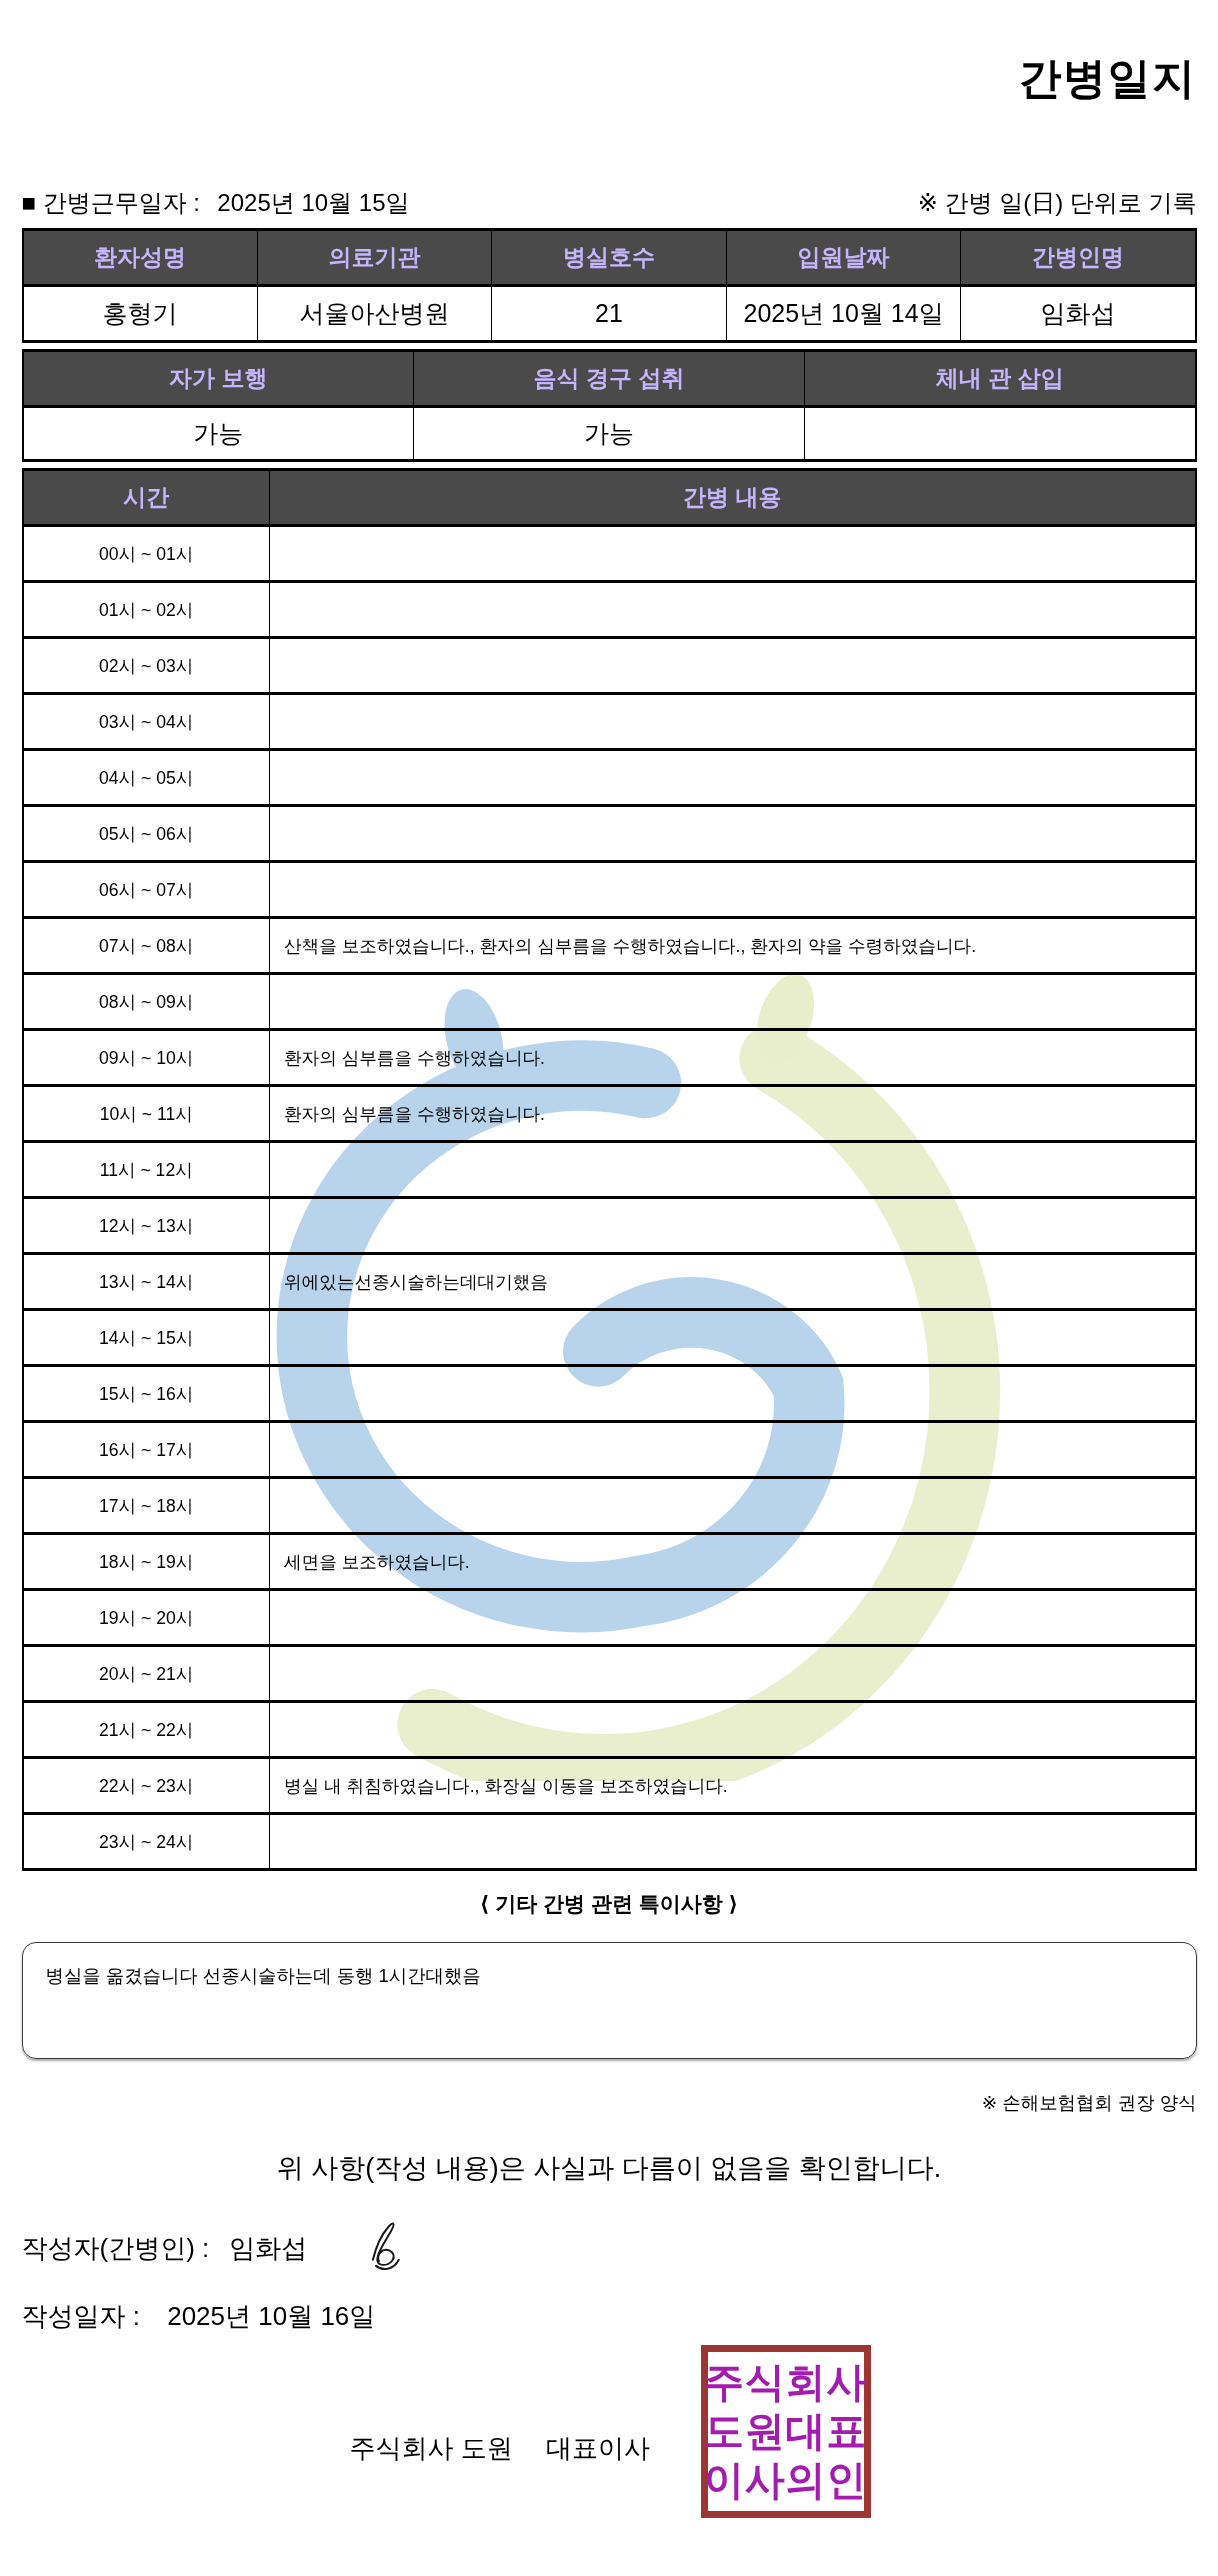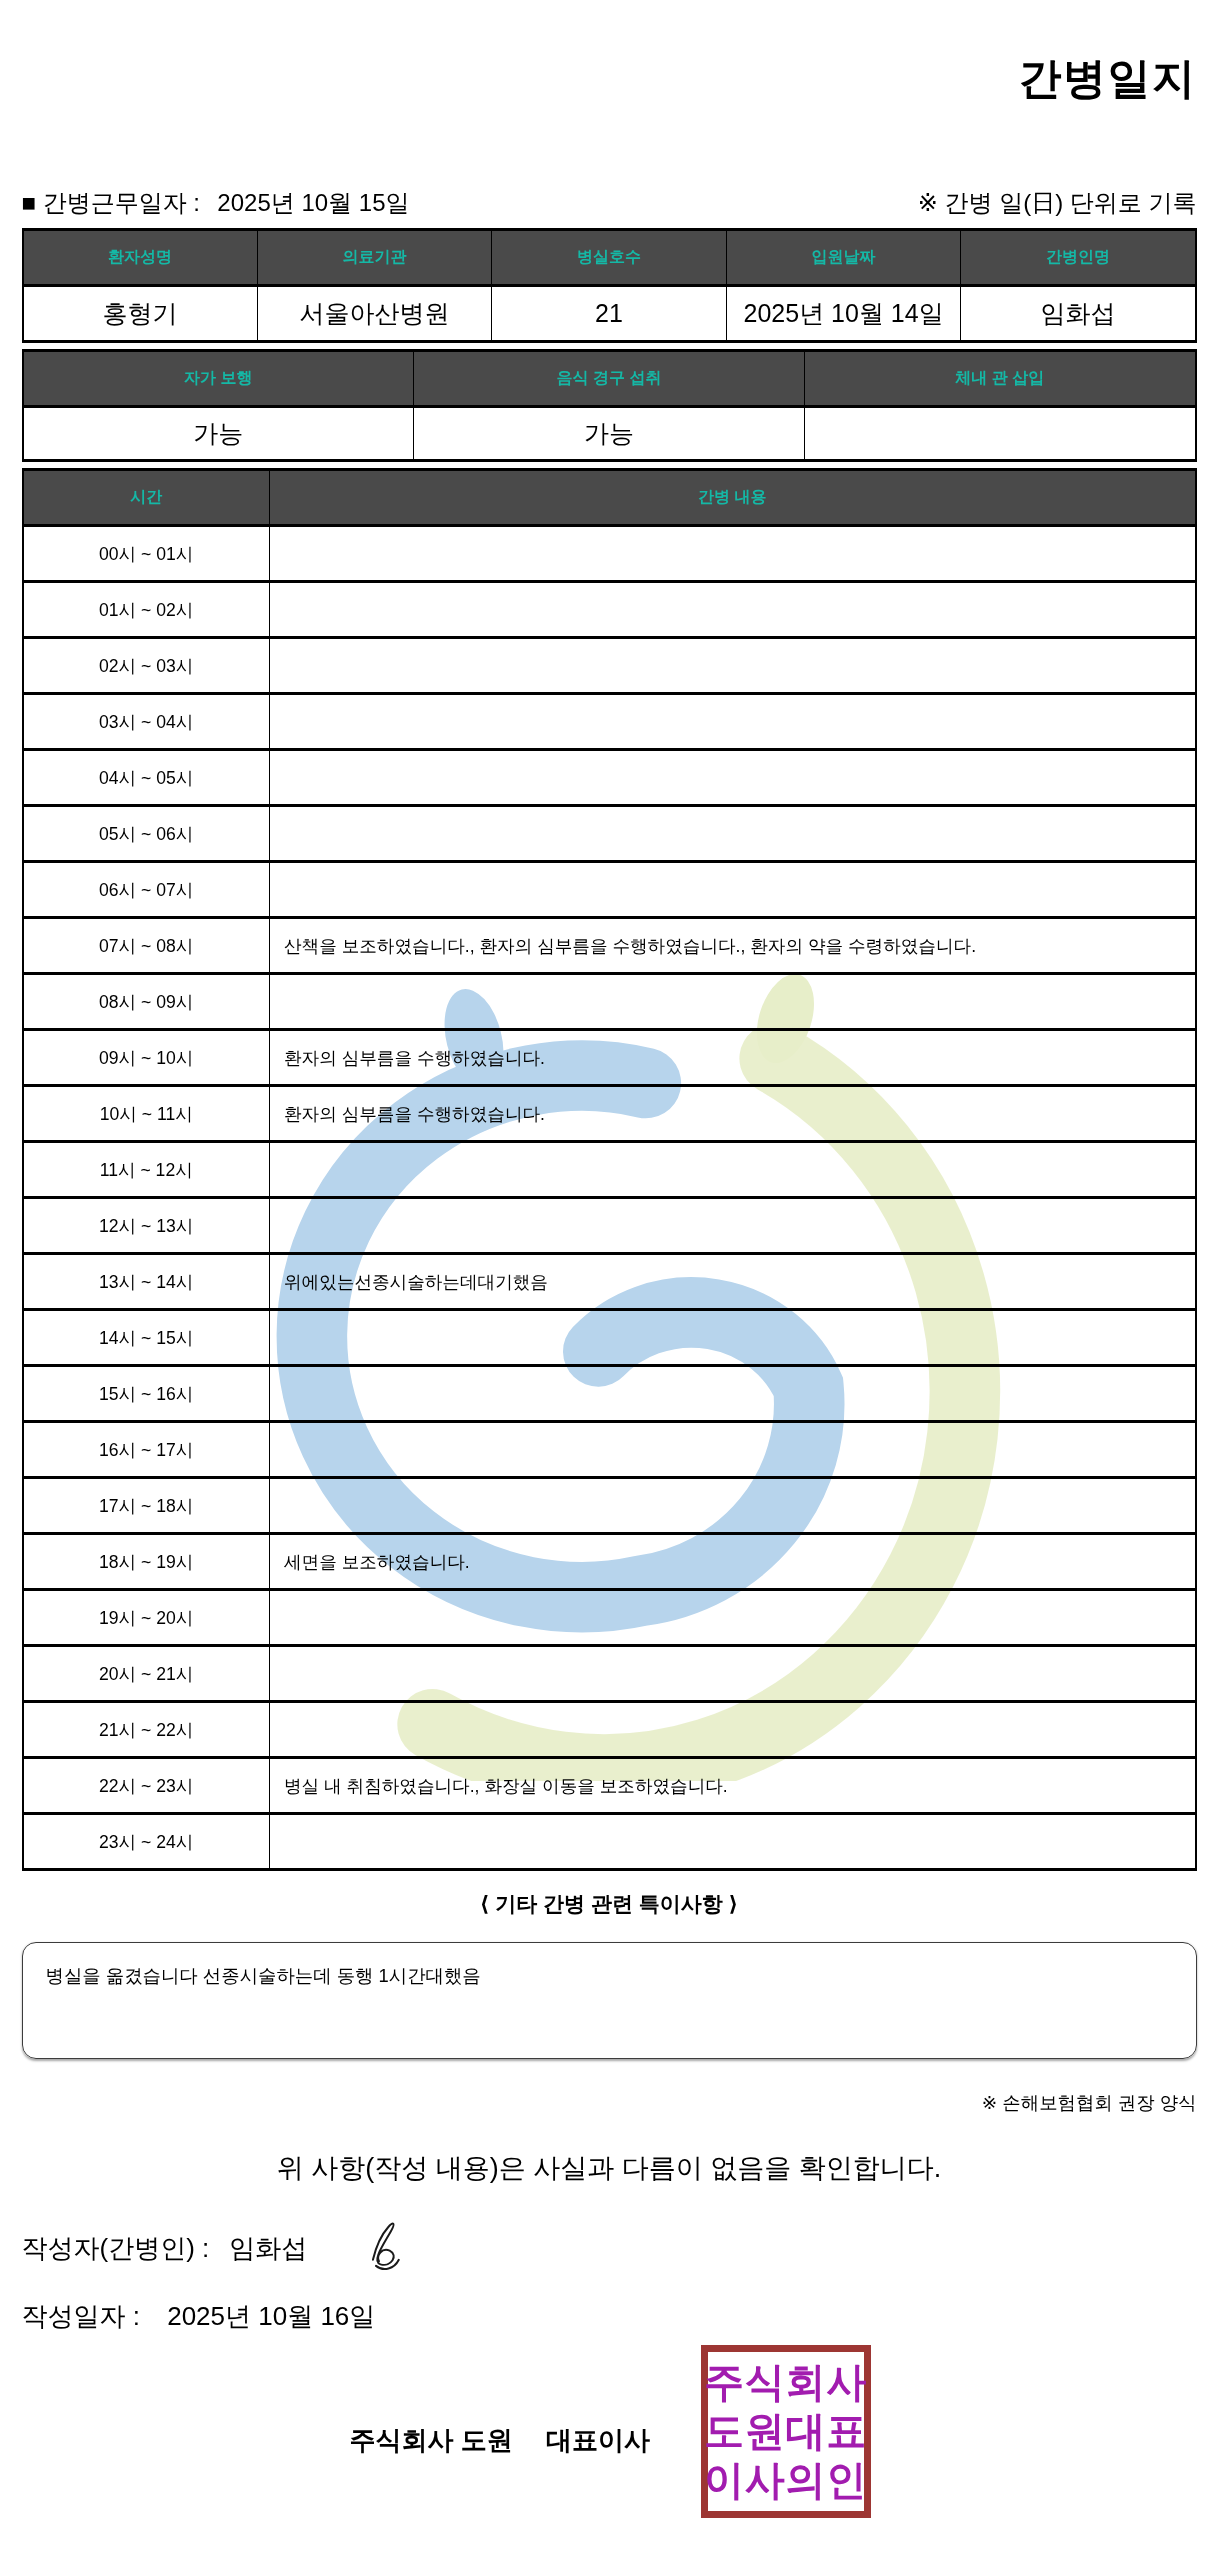--- a/index.html
+++ b/index.html
@@ -12,21 +12,21 @@
   .watermark { position:absolute; left:0; top:968px; width:1218px; height:813px; z-index:0; pointer-events:none; }
 
   .doc-title { margin:48px 0 0 0; text-align:right; font-size:43px; font-weight:bold; line-height:61px; letter-spacing:1.5px; }
 
   .info-row { display:flex; justify-content:space-between; align-items:flex-end; margin-top:81px; font-size:24px; line-height:26px; }
   .info-left { font-weight:normal; }
 
   table { border-collapse:collapse; width:100%; table-layout:fixed; background:transparent; }
   .tbl { margin-top:6.1px; border:2.3px solid #000; }
   .tbl th, .tbl td { border:1.5px solid #000; border-top-width:3.1px; border-bottom-width:3.1px; }
-  .tbl th { background:#4a4a4a; color:#14b8a6; font-size:16px; font-weight:bold; text-align:center; }
+  .tbl th { background:#4a4a4a; color:#c4b5fd; font-size:23px; font-weight:bold; text-align:center; }
   .tbl td { font-size:25px; text-align:center; background:transparent; }
 
   #patient-table { margin-top:12.3px; }
   #patient-table th { height:51px; }
   #patient-table td { height:51px; }
 
   #condition-table th { height:51px; }
   #condition-table td { height:49px; }
 
   #care-table th { height:51px; }
@@ -45,21 +45,21 @@
   .form-note { margin-top:32px; text-align:right; font-size:18.4px; line-height:23px; }
   .confirmation { margin-top:38px; text-align:center; font-size:27px; font-weight:normal; line-height:32px; }
 
   .writer-line { margin-top:37px; font-size:26px; line-height:54px; height:54px; display:flex; align-items:center; }
   .writer-line .name { margin-left:20px; }
   .signature { margin-left:35px; margin-top:-10.7px; }
   .date-line { margin-top:26px; font-size:26px; line-height:31px; }
   .date-line .date-value { margin-left:20px; }
 
   .company-row { position:relative; margin-top:10.7px; height:189px; }
-  .company-text { position:absolute; left:328px; top:80px; font-size:26px; font-weight:bold; white-space:nowrap;text-align:center; }
+  .company-text { position:absolute; left:328px; top:88px; font-size:26px; font-weight:normal; white-space:nowrap;text-align:center; }
   .company-text .role { margin-left:26px; }
   .seal {
     position:absolute; left:679px; top:1.5px; width:170px; height:173px; box-sizing:border-box;
     border:7.7px solid #9d3633; display:flex; flex-direction:column; justify-content:center; align-items:center;
     background:transparent;
   }
   .seal .seal-line {
     color:#a21caf; font-size:40px; font-weight:bold; line-height:49px; letter-spacing:0.8px;
     transform:scaleY(1.02); white-space:nowrap;
   }

